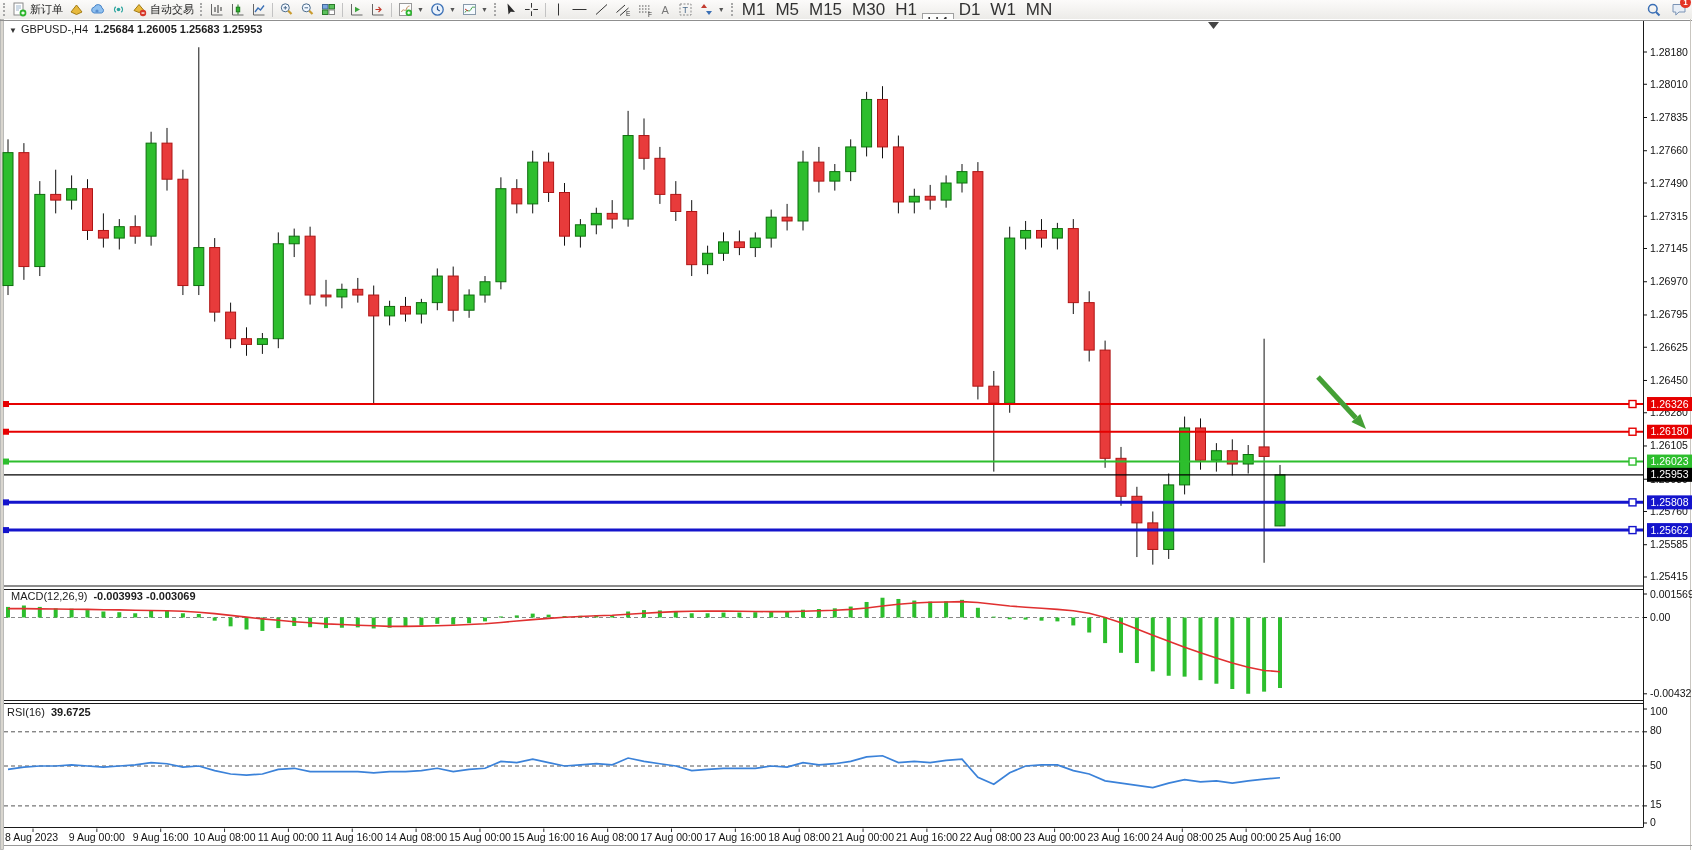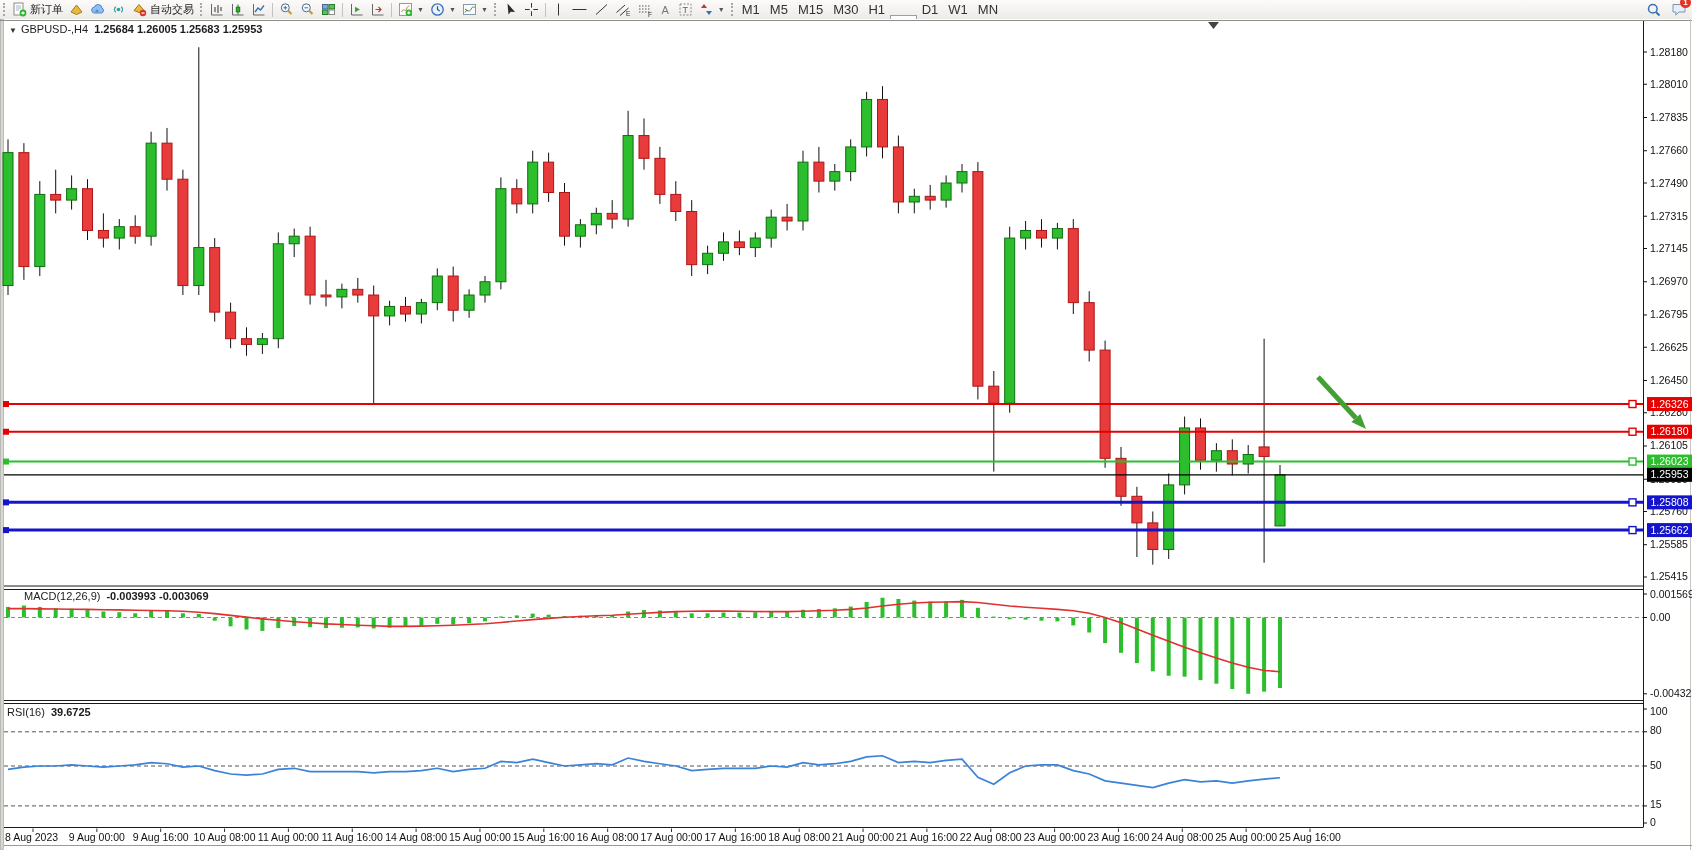--- a/index.html
+++ b/index.html
@@ -6,21 +6,21 @@
     font-family:"Liberation Sans",sans-serif;-webkit-font-smoothing:antialiased;position:relative;}
   
   .toolbar{position:absolute;left:0;top:0;width:1692px;height:19px;
     background:linear-gradient(#fcfbfa,#ecebe8);border-bottom:1px solid #8f8f8f;
     display:flex;align-items:center;font-size:11px;color:#222;user-select:none;}
   .tb-grip{width:0;height:13px;border-left:2px dotted #a8a8a8;margin:0 4px 0 3px;}
   .tb-sep{width:1px;height:14px;background:#c3c3c3;margin:0 3px;}
   .tb-btn{display:flex;align-items:center;gap:3px;height:17px;padding:0 3px;cursor:default;}
   .tb-btn svg{display:block;}
   .tb-caret{font-size:7px;color:#555;margin-left:1px;}
-  .tf{padding:1px 5px;color:#333;font-size:13px;text-align:center;}
+  .tf{padding:1px 5px;color:#333;font-size:17px;text-align:center;}
   .tf.active{background:#fdfdfc;border:1px solid #9f9f9f;padding:0 4px;margin-top:28px;}
   .tb-right{margin-left:auto;display:flex;align-items:center;margin-right:4px;}
   .badge{position:absolute;right:-3px;top:-4px;background:#e43325;color:#fff;border-radius:50%;
     width:11px;height:11px;font-size:8px;line-height:11px;text-align:center;font-weight:bold;}
   .chat-wrap{position:relative;margin-left:6px;}
   
   .ov{position:absolute;font-size:11px;color:#1c1c1c;pointer-events:none;white-space:nowrap;z-index:5;}
   .ov .tri{font-size:8px;color:#333;margin-right:4px;}
   .ov b{font-weight:bold;margin-left:6px;}
   #chartsvg{position:absolute;left:0;top:0;z-index:1;}
@@ -720,20 +720,20 @@
       <line x1="1246.15" y1="828.5" x2="1246.15" y2="832" stroke="#333"></line>
       <text x="1246.15" y="841" font-size="10.5" font-family="Liberation Sans,sans-serif" fill="#111" text-anchor="middle">25 Aug 00:00</text>
       <line x1="1310" y1="828.5" x2="1310" y2="832" stroke="#333"></line>
       <text x="1310" y="841" font-size="10.5" font-family="Liberation Sans,sans-serif" fill="#111" text-anchor="middle">25 Aug 16:00</text>
     </g>
   </svg>
 
 <div class="ov" style="left:9px;top:23px;">
   <span class="tri">▼</span><span>GBPUSD-,H4</span><b>1.25684 1.26005 1.25683 1.25953</b>
 </div>
-<div class="ov" style="left:24px;top:590px;">
+<div class="ov" style="left:11px;top:590px;">
   <span>MACD(12,26,9)</span><b>-0.003993 -0.003069</b>
 </div>
 <div class="ov" style="left:7px;top:706px;">
   <span>RSI(16)</span><b>39.6725</b>
 </div>
 
 <div class="footer"></div>
 
 </body></html>

